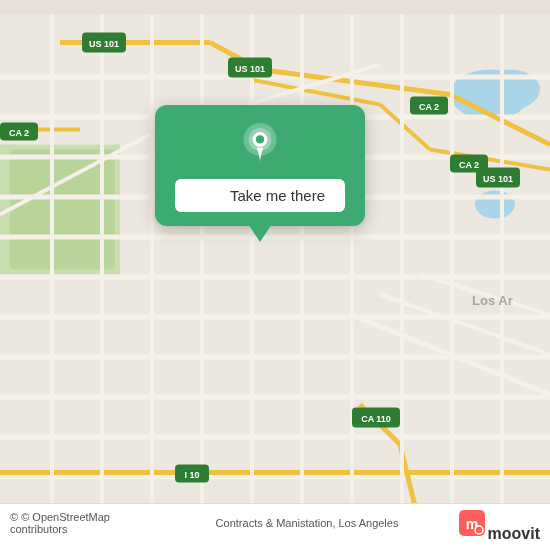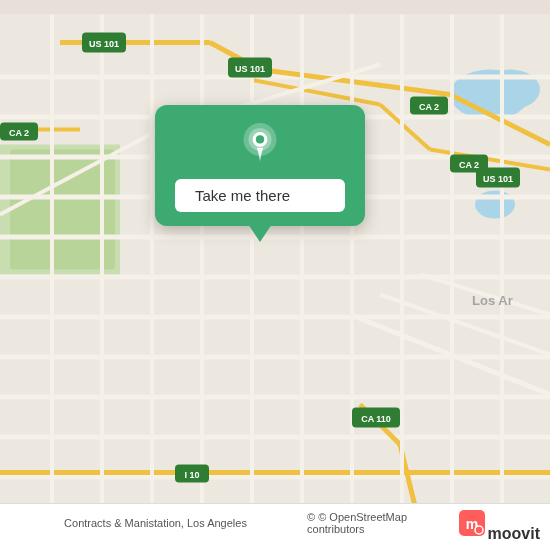--- a/index.html
+++ b/index.html
@@ -98,21 +98,21 @@
     #take-me-there-btn {
       background: white;
       color: #333;
       border: none;
       border-radius: 6px;
       padding: 8px 20px;
       font-size: 15px;
       font-weight: 500;
       cursor: pointer;
       width: 100%;
-      text-align: left;
+      text-align: right;
     }
   </style>
 </head>
 <body>
 
 <div id="map-container">
 
   <svg id="map-svg" viewBox="0 0 550 512" xmlns="http://www.w3.org/2000/svg">
 
     <rect width="550" height="512" fill="#e8e8e0"></rect>
@@ -215,25 +215,25 @@
       <circle cx="24" cy="20" r="9" fill="white"></circle>
       <ellipse cx="24" cy="20" rx="5" ry="5" fill="#3daa72"></ellipse>
 
       <path d="M20 30 Q24 42 24 48 Q24 42 28 30 Z" fill="white" opacity="0.9"></path>
     </svg>
 
     <button id="take-me-there-btn">Take me there</button>
   </div>
 
   <div id="bottom-bar">
-    <span style="font-size:11px; color:#555; flex:2; text-align:center;">Contracts &amp; Manistation, Los Angeles</span>
     <span id="osm-attribution">
       <span>©</span>
       <span>© OpenStreetMap contributors</span>
     </span>
+    <span style="font-size:11px; color:#555; flex:2; text-align:center;">Contracts &amp; Manistation, Los Angeles</span>
 
     <div id="moovit-logo">
 
       <svg width="26" height="26" viewBox="0 0 26 26">
         <rect width="26" height="26" rx="5" fill="#ff5c5c"></rect>
         <text x="13" y="19" text-anchor="middle" fill="white" font-size="14" font-weight="bold">m</text>
 
         <circle cx="20" cy="20" r="4" fill="#ff5c5c" stroke="white" stroke-width="1.5"></circle>
       </svg>
       <span id="moovit-text">moovit</span>

